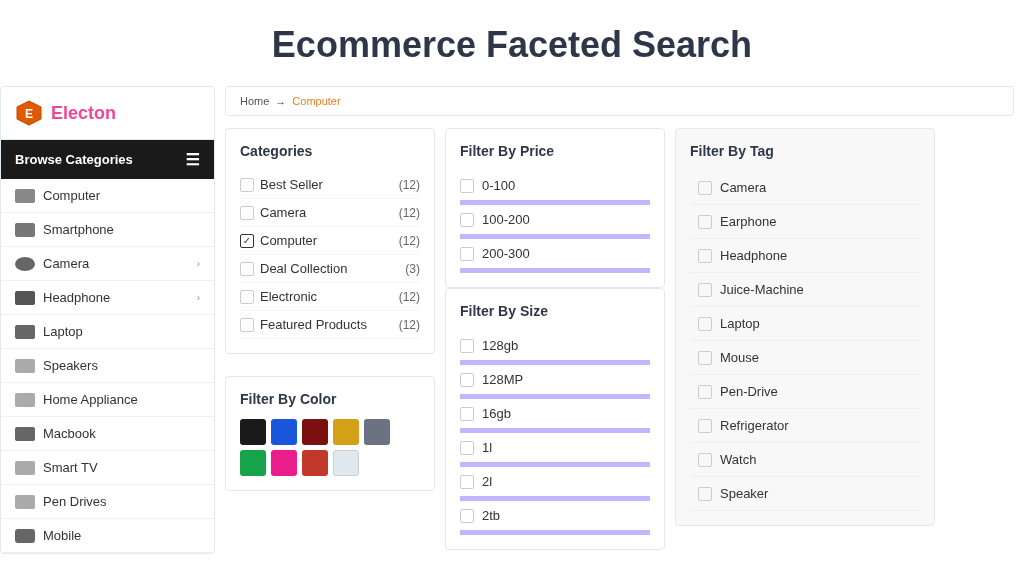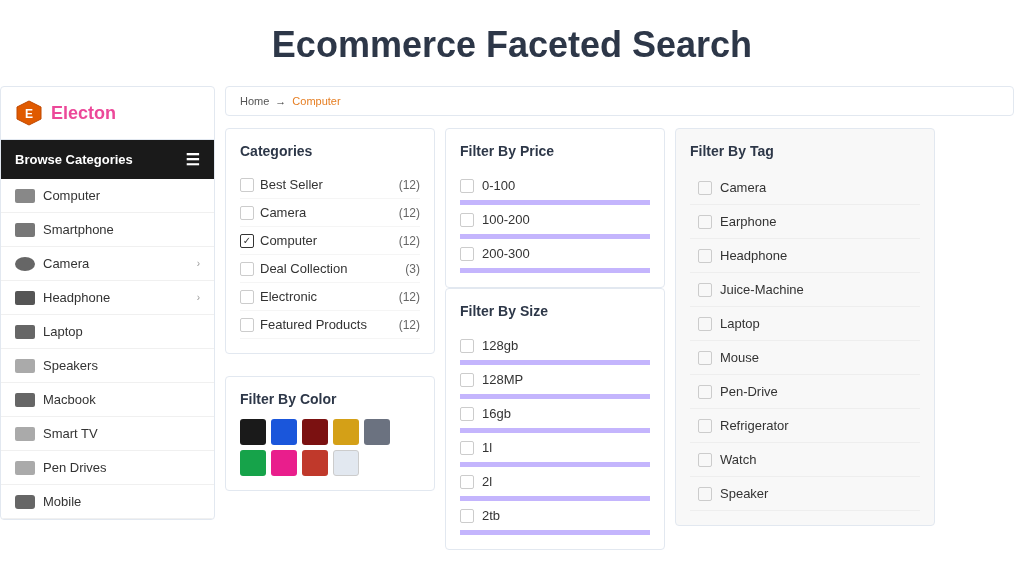--- a/index.html
+++ b/index.html
@@ -298,20 +298,27 @@
     <div class="nav-left">
       <div class="nav-icon laptop"></div>
       <span>Laptop</span>
     </div>
 
   </li>
         <li>
     <div class="nav-left">
       <div class="nav-icon speakers"></div>
       <span>Speakers</span>
+    </div>
+
+  </li>
+        <li>
+    <div class="nav-left">
+      <div class="nav-icon home-appliance"></div>
+      <span>Home Appliance</span>
     </div>
 
   </li>
         <li>
     <div class="nav-left">
       <div class="nav-icon macbook"></div>
       <span>Macbook</span>
     </div>
 
   </li>

